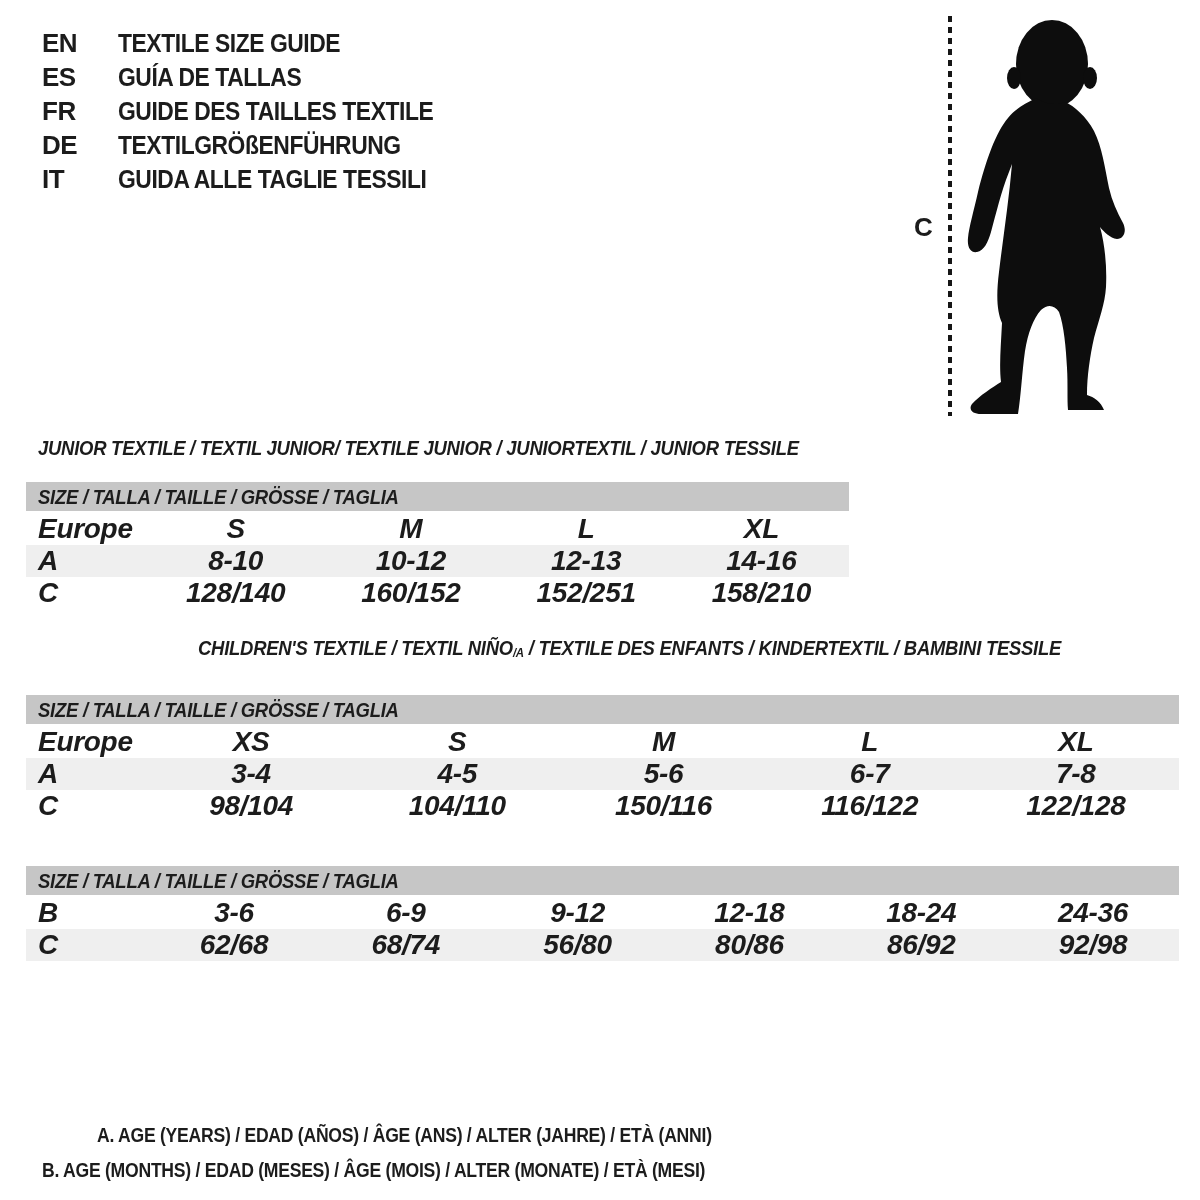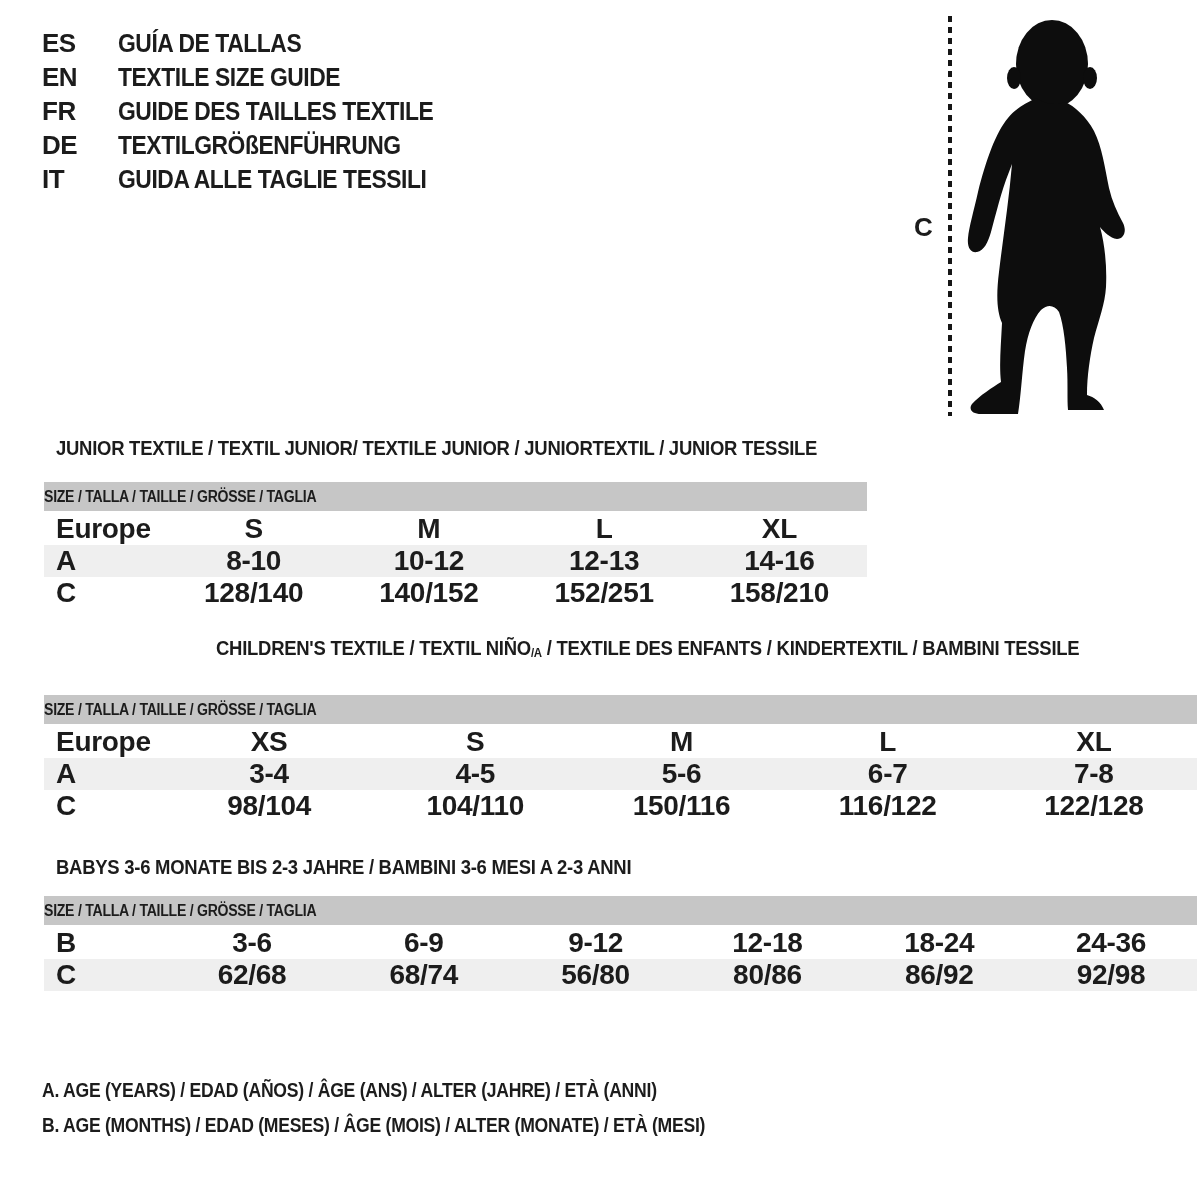--- a/index.html
+++ b/index.html
@@ -36,76 +36,77 @@
     width: 4px; height: 400px;
     background: repeating-linear-gradient(to bottom, #161616 0 6px, transparent 6px 11px);
   }
   .measure-label {
     position: absolute;
     left: 914px; top: 212px;
     font-size: 26px;
   }
   .silhouette { position: absolute; left: 966px; top: 20px; width: 168px; height: 396px; }
   
-  .section { position: absolute; left: 44px; }
+  .section { position: absolute; left: 26px; font-style: italic; }
   .section-junior   { top: 437px; width: 823px; }
   .section-children { top: 637px; width: 1153px; }
   .section-babies   { top: 852px; width: 1153px; }
   .section-title {
     font-size: 21px;
     line-height: 21px;
     padding-left: 12px;
     letter-spacing: -0.3px;
   }
   .section-junior .section-title   { margin-bottom: 24px; }
   .section-children .section-title { margin-bottom: 32px; text-align: right; }
   .section-babies .section-title   { line-height: 30px; margin-bottom: 14px; }
   .title-sub { font-size: 0.62em; vertical-align: -0.18em; }
   .size-bar {
     height: 29px;
     background: var(--header-bar, #c6c6c6);
     display: flex;
     align-items: center;
-    font-size: 16px;
+    padding-left: 12px;
+    font-size: 21px;
     letter-spacing: -0.3px;
     margin-bottom: 2px;
   }
   table.size-table {
     width: 100%;
     border-collapse: collapse;
     table-layout: fixed;
   }
   .size-table td {
     height: 32px;
     padding: 0;
     font-size: 28px;
     font-weight: 700;
     text-align: center;
     letter-spacing: -0.3px;
     vertical-align: middle;
   }
   .size-table td.row-label { width: 110px; text-align: left; padding-left: 12px; }
   .size-table tr:nth-child(even) { background: var(--shaded-row, #efefef); }
   
-  .legend { position: absolute; left: 42px; top: 1073px; }
+  .legend { position: absolute; left: 42px; top: 1118px; text-align: right; }
   .legend-line { font-size: 20px; line-height: 35px; letter-spacing: -0.3px; }
 </style>
 </head>
 <body>
 
 <div class="page" style="--page-bg: #ffffff; --header-bar: #c6c6c6; --shaded-row: #efefef; --text-color: #1c1c1c;">
 
   <div class="lang-list">
     <div class="lang-row">
+      <span>EN</span>
+      <span class="cond">TEXTILE SIZE GUIDE</span>
+    </div>
+    <div class="lang-row">
       <span>ES</span>
       <span class="cond">GUÍA DE TALLAS</span>
-    </div>
-    <div class="lang-row">
-      <span>EN</span>
-      <span class="cond">TEXTILE SIZE GUIDE</span>
     </div>
     <div class="lang-row">
       <span>FR</span>
       <span class="cond">GUIDE DES TAILLES TEXTILE</span>
     </div>
     <div class="lang-row">
       <span>DE</span>
       <span class="cond">TEXTILGRÖßENFÜHRUNG</span>
     </div>
     <div class="lang-row">
@@ -171,21 +172,21 @@
           <tr>
             <td class="row-label">A</td>
             <td>8-10</td>
             <td>10-12</td>
             <td>12-13</td>
             <td>14-16</td>
           </tr>
           <tr>
             <td class="row-label">C</td>
             <td>128/140</td>
-            <td>140/152</td>
+            <td>160/152</td>
             <td>152/251</td>
             <td>158/210</td>
           </tr>
         </tbody>
     </table>
   </div>
 
   <div class="section section-children">
     <div class="section-title">
       <span class="cond"><span>CHILDREN'S TEXTILE / TEXTIL NIÑO</span><span class="title-sub">/A</span><span> / TEXTILE DES ENFANTS / KINDERTEXTIL / BAMBINI TESSILE</span></span>
@@ -218,21 +219,20 @@
             <td>150/116</td>
             <td>116/122</td>
             <td>122/128</td>
           </tr>
         </tbody>
     </table>
   </div>
 
   <div class="section section-babies">
     <div class="section-title">
-      <div><span class="cond">BABYS 3-6 MONATE BIS 2-3 JAHRE / BAMBINI 3-6 MESI A 2-3 ANNI</span></div>
     </div>
     <div class="size-bar">
       <span class="cond">SIZE / TALLA / TAILLE / GRÖSSE / TAGLIA</span>
     </div>
     <table class="size-table">
       <tbody>
           <tr>
             <td class="row-label">B</td>
             <td>3-6</td>
             <td>6-9</td>

